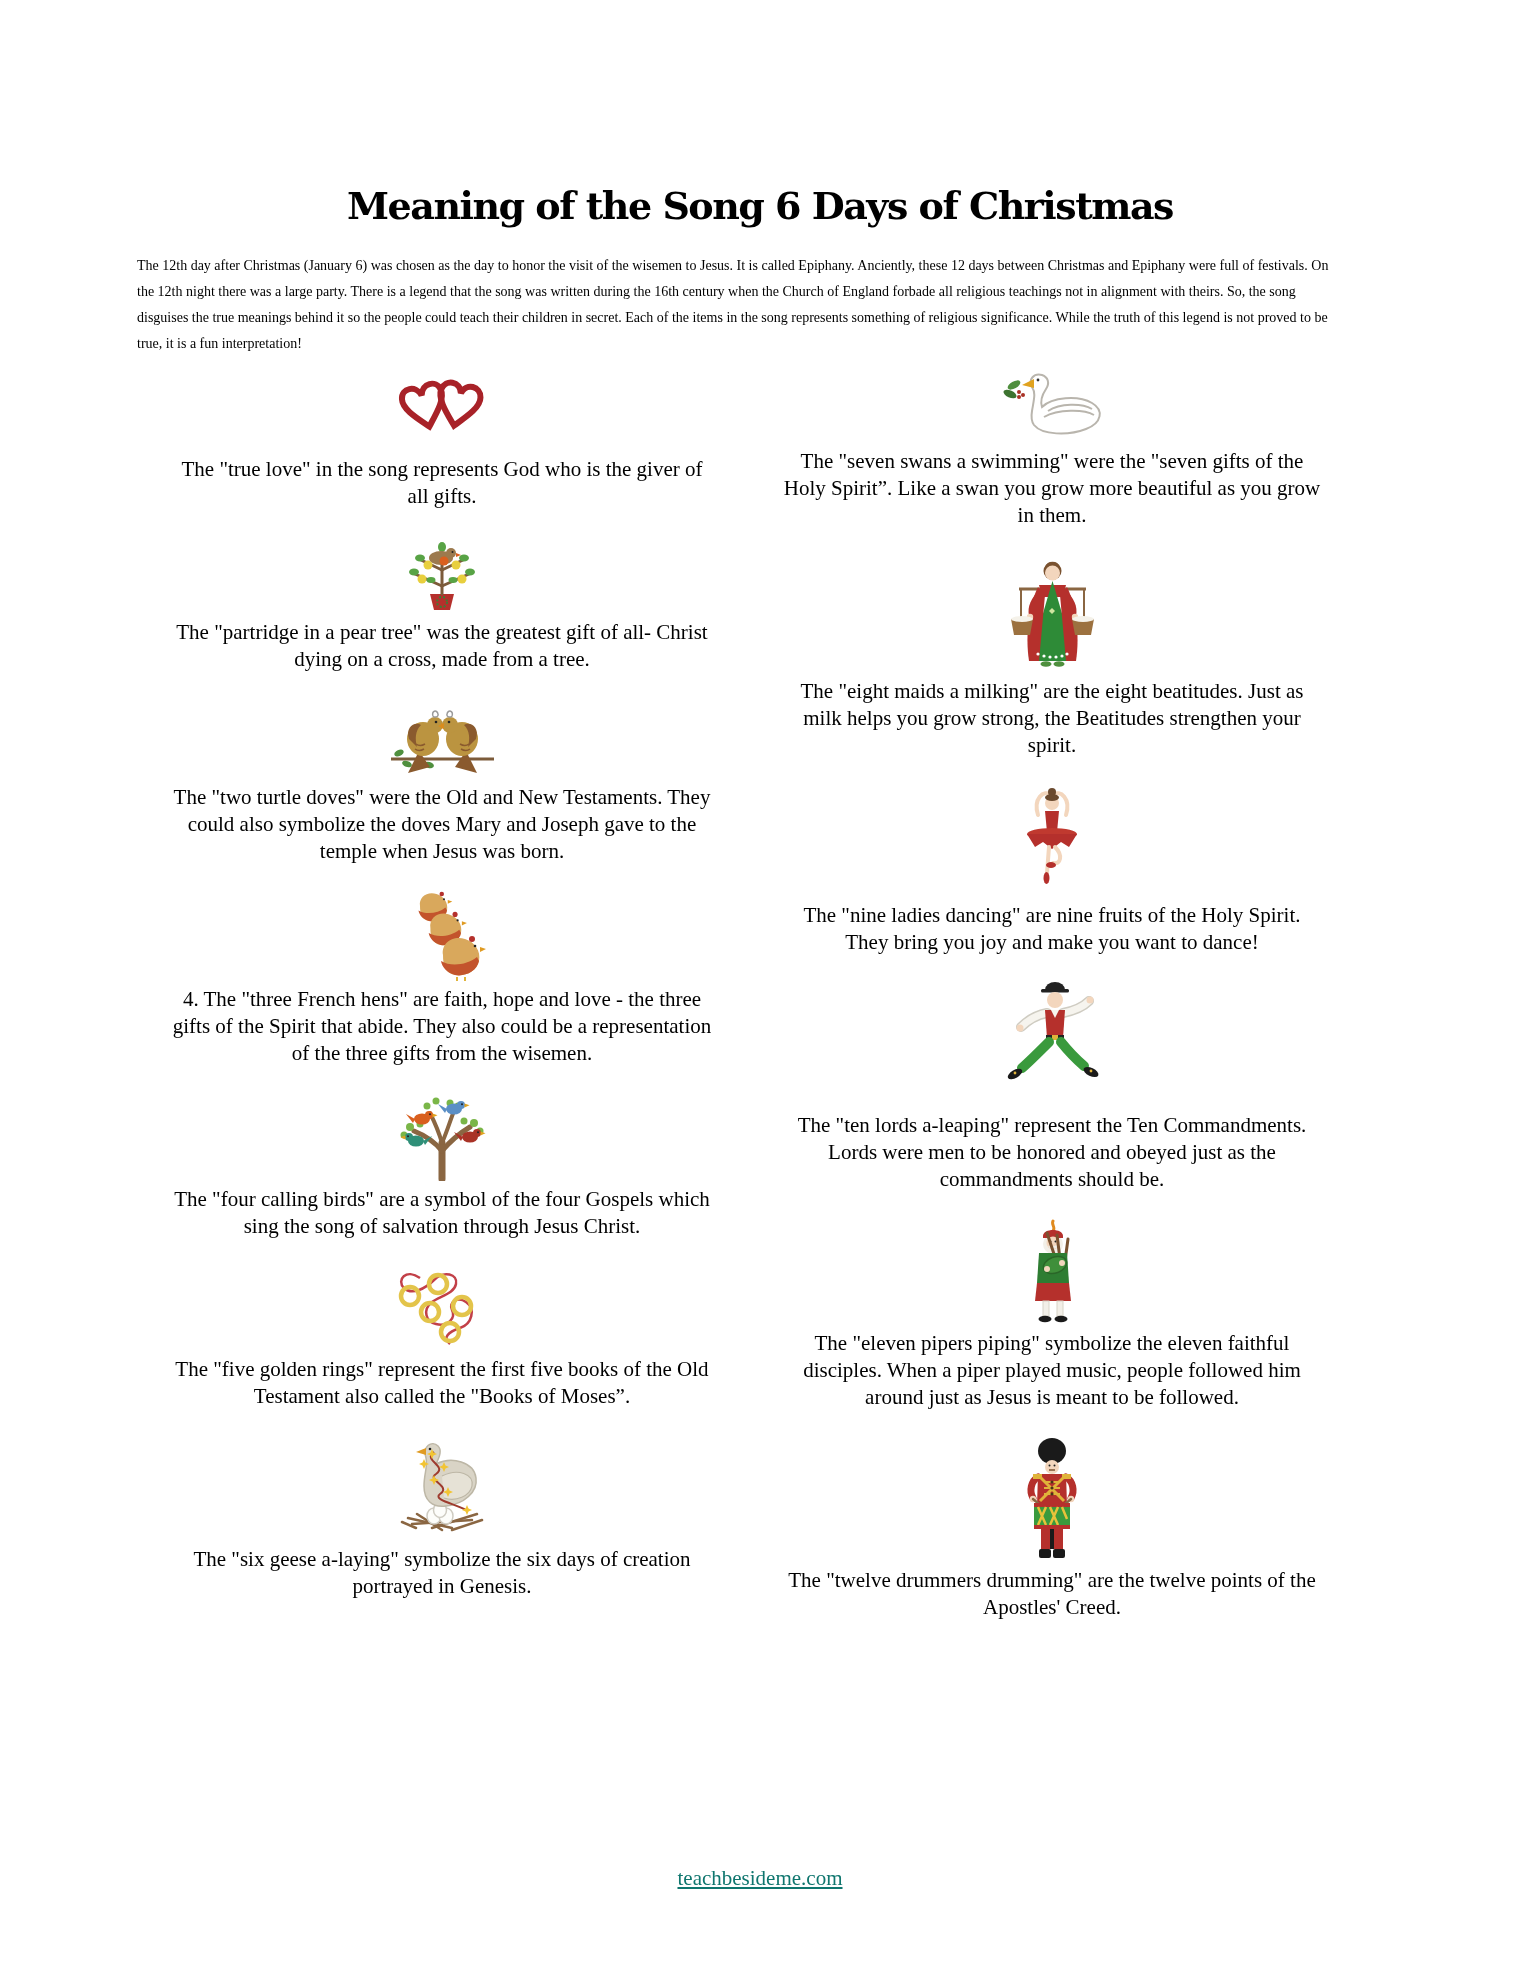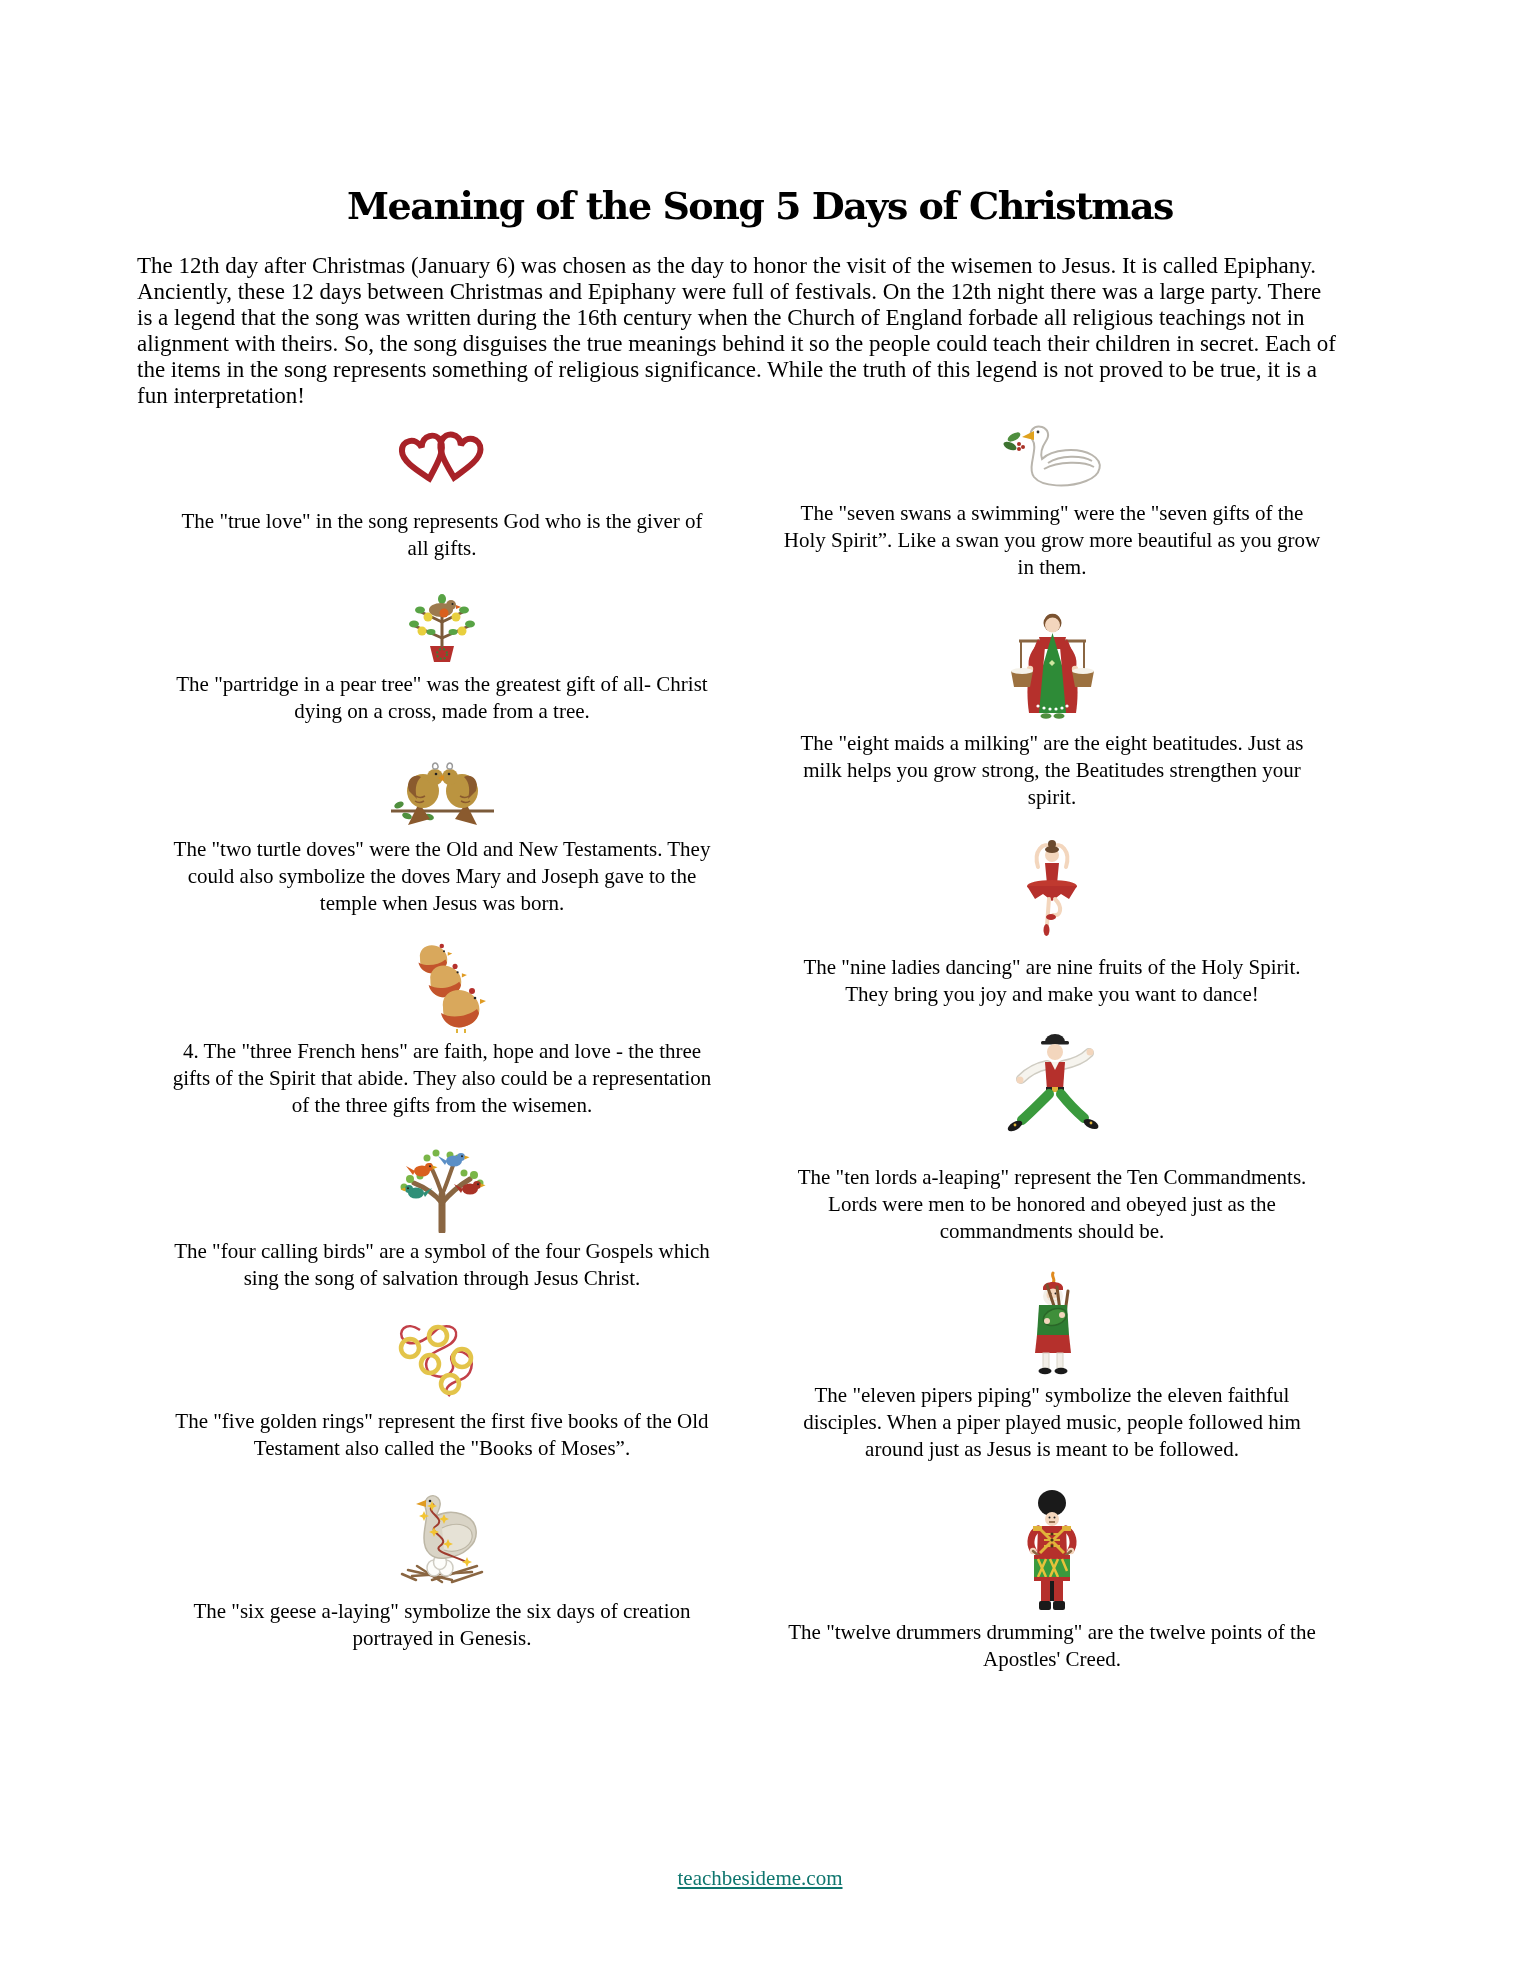--- a/index.html
+++ b/index.html
@@ -7,34 +7,34 @@
     width:1520px;height:1970px;background:#ffffff;position:relative;
     font-family:"Liberation Serif",serif;color:#000;overflow:hidden;
   }
   .page-title{
     padding-top:160px;text-align:center;
     font-family:"DejaVu Serif",serif;font-weight:700;
     font-size:38px;letter-spacing:-1.5px;line-height:1.1;
   }
   .intro{
     margin:10px 0 12px 137px;width:1200px;
-    font-size:23px;line-height:26px;text-align:left;
+    font-size:14px;line-height:26px;text-align:left;
   }
   .columns{display:flex;margin-left:137px;width:1220px;margin-top:14px;}
   .col{width:610px;}
   .item{text-align:center;margin-bottom:26px;}
   .item .icon{display:flex;justify-content:center;margin-bottom:5px;}
   .item p{margin:0 auto;max-width:545px;font-size:21px;line-height:27px;}
   .footer{position:absolute;top:1866px;left:0;width:1520px;text-align:center;}
   .footer a{color:#0f766e;text-decoration:underline;font-size:21px;cursor:pointer;}
 </style>
 </head>
 <body>
 
-<h1 class="page-title">Meaning of the Song 5 Days of Christmas</h1>
+<h1 class="page-title">Meaning of the Song 6 Days of Christmas</h1>
 
 <p class="intro">The 12th day after Christmas (January 6) was chosen as the day to honor the visit of the wisemen to Jesus. It is called Epiphany. Anciently, these 12 days between Christmas and Epiphany were full of festivals. On the 12th night there was a large party. There is a legend that the song was written during the 16th century when the Church of England forbade all religious teachings not in alignment with theirs. So, the song disguises the true meanings behind it so the people could teach their children in secret. Each of the items in the song represents something of religious significance. While the truth of this legend is not proved to be true, it is a fun interpretation!</p>
 
 <div class="columns">
 
   <div class="col">
 
     <div class="item">
       <div class="icon">
         <svg width="95" height="80" viewBox="0 0 95 80">

